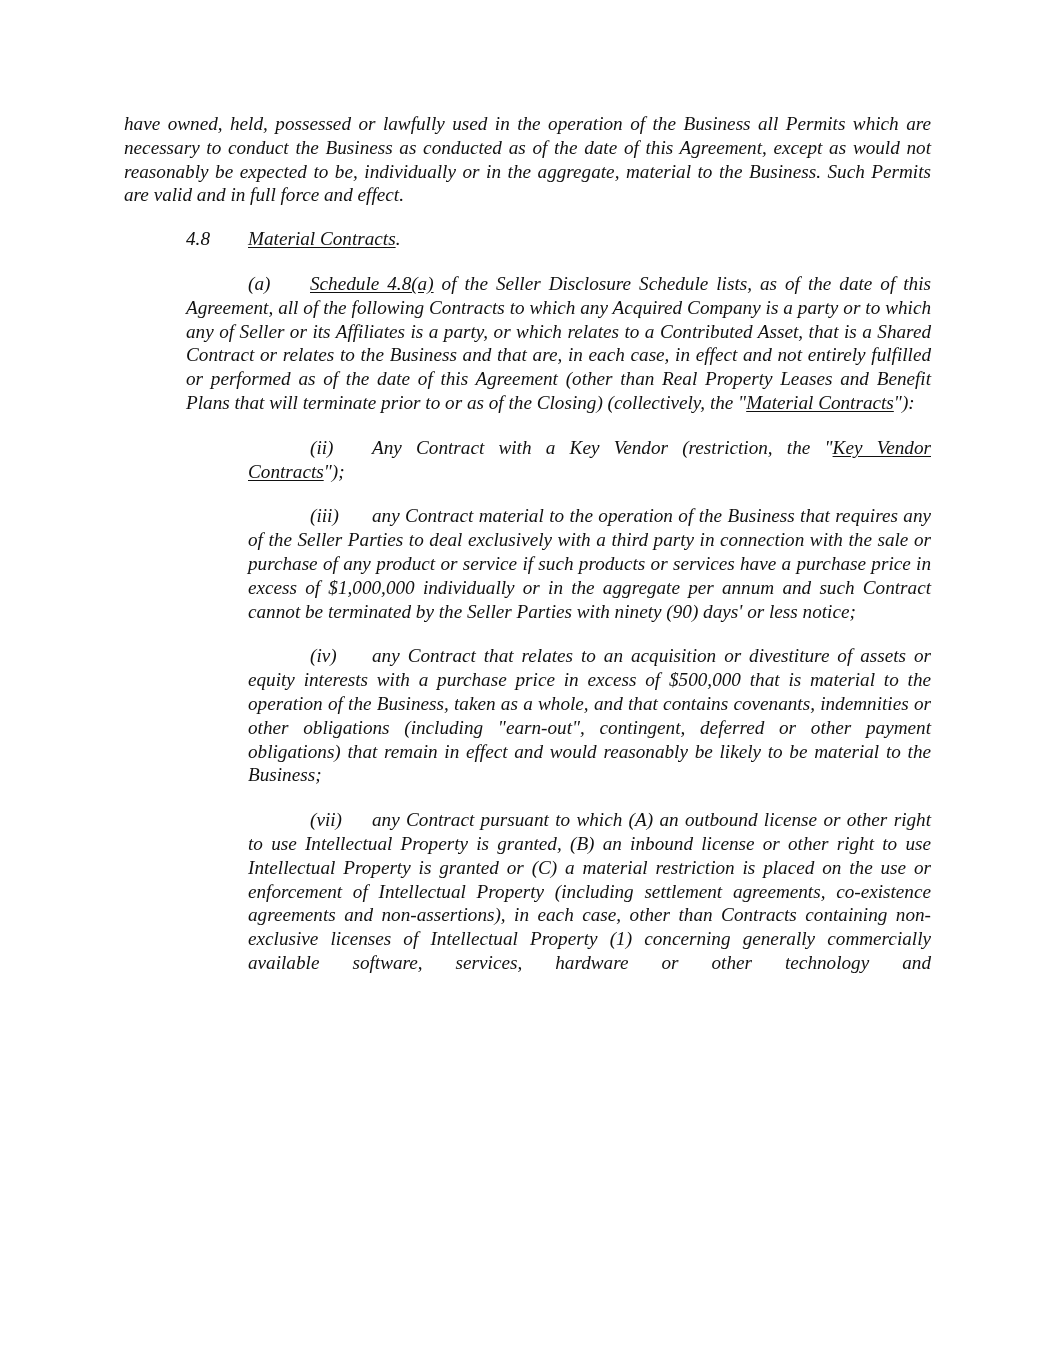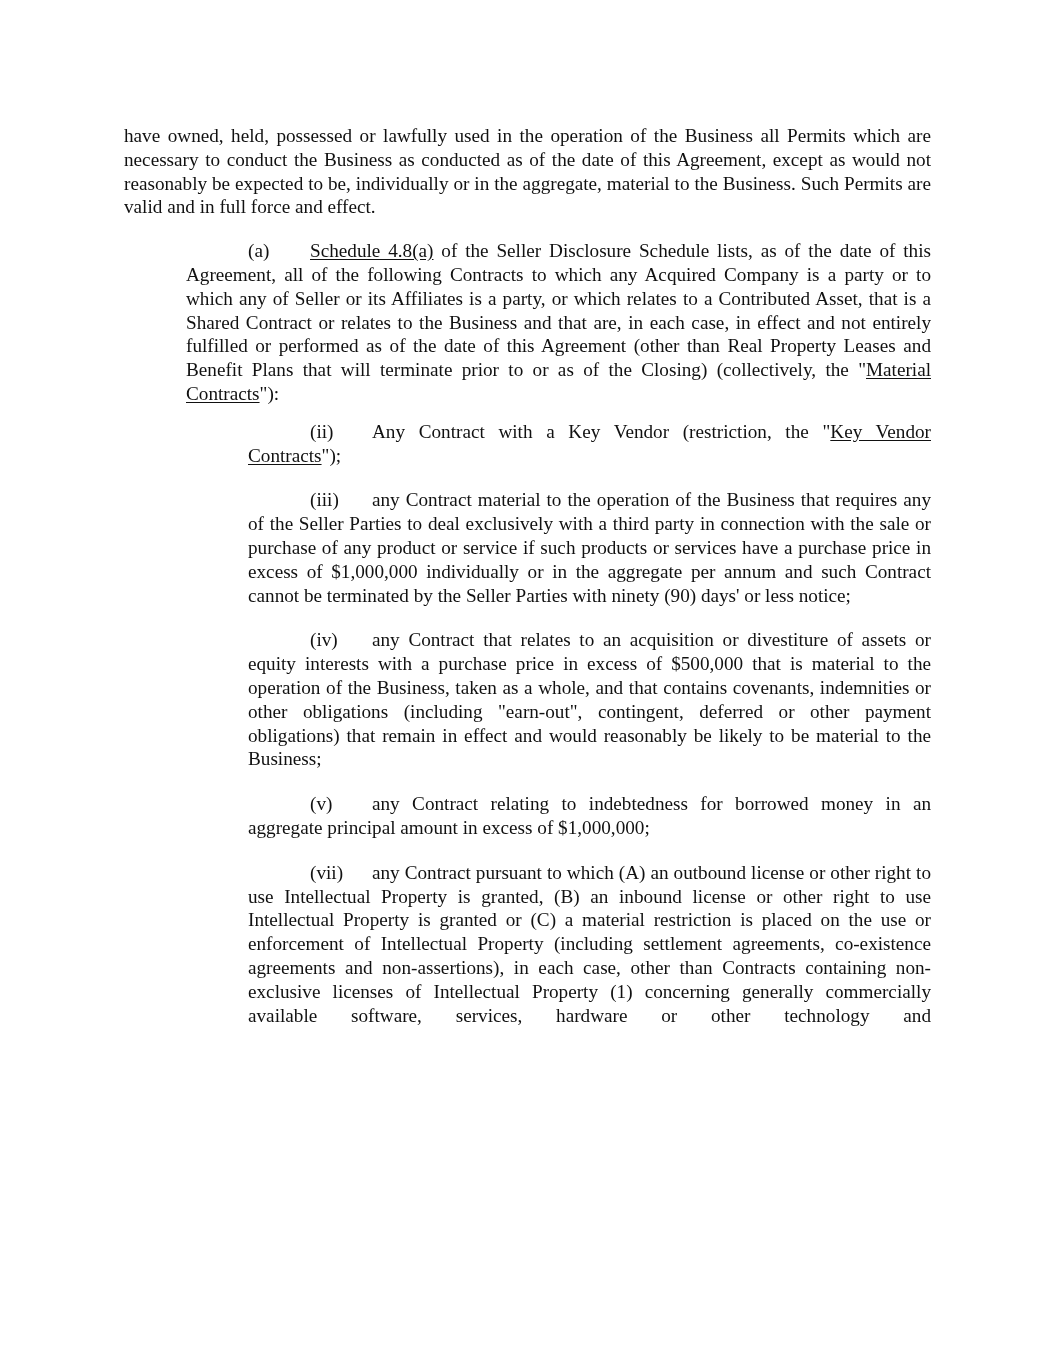--- a/index.html
+++ b/index.html
@@ -13,41 +13,42 @@
       position: relative;
       overflow: hidden;
       font-family: "Liberation Serif", "DejaVu Serif", serif;
       color: #111111;
       font-size: 19.2px;
       line-height: 23.8px;
     }
     .page {
       position: absolute;
       left: 124px;
-      top: 124px;
+      top: 112px;
       width: 807px;
+      font-style: italic;
     }
     p {
       margin: 0;
       text-align: justify;
     }
     .u { text-decoration: underline; text-underline-offset: 2px; }
     .para-top { margin-bottom: 20px; }
     .section-head {
       margin-left: 62px;
       margin-bottom: 21px;
     }
     .section-head .num {
       display: inline-block;
       width: 62px;
     }
     .sub-a {
       margin-left: 62px;
       text-indent: 62px;
-      margin-bottom: 14px;
+      margin-bottom: 21px;
     }
     .sub-a .lbl {
       display: inline-block;
       width: 62px;
       text-indent: 0;
     }
     .item {
       margin-left: 124px;
       text-indent: 62px;
       margin-bottom: 21px;
@@ -58,28 +59,28 @@
       text-indent: 0;
     }
   </style>
 </head>
 <body>
 
 <div class="page">
 
   <p class="para-top">have owned, held, possessed or lawfully used in the operation of the Business all Permits which are necessary to conduct the Business as conducted as of the date of this Agreement, except as would not reasonably be expected to be, individually or in the aggregate, material to the Business. Such Permits are valid and in full force and effect.</p>
 
+  <p class="section-head"><span class="num">4.8</span><span class="u">Material Contracts</span><span>.</span></p>
 
   <p class="sub-a"><span class="lbl">(a)</span><span class="u">Schedule 4.8(a)</span><span> of the Seller Disclosure Schedule lists, as of the date of this Agreement, all of the following Contracts to which any Acquired Company is a party or to which any of Seller or its Affiliates is a party, or which relates to a Contributed Asset, that is a Shared Contract or relates to the Business and that are, in each case, in effect and not entirely fulfilled or performed as of the date of this Agreement (other than Real Property Leases and Benefit Plans that will terminate prior to or as of the Closing) (collectively, the "</span><span class="u">Material Contracts</span><span>"):</span></p>
 
 
   <p class="item"><span class="lbl">(ii)</span><span>Any Contract with a Key Vendor (restriction, the "</span><span class="u">Key Vendor Contracts</span><span>");</span></p>
 
   <p class="item"><span class="lbl">(iii)</span><span>any Contract material to the operation of the Business that requires any of the Seller Parties to deal exclusively with a third party in connection with the sale or purchase of any product or service if such products or services have a purchase price in excess of $1,000,000 individually or in the aggregate per annum and such Contract cannot be terminated by the Seller Parties with ninety (90) days' or less notice;</span></p>
 
   <p class="item"><span class="lbl">(iv)</span><span>any Contract that relates to an acquisition or divestiture of assets or equity interests with a purchase price in excess of $500,000 that is material to the operation of the Business, taken as a whole, and that contains covenants, indemnities or other obligations (including "earn-out", contingent, deferred or other payment obligations) that remain in effect and would reasonably be likely to be material to the Business;</span></p>
 
-  <p class="item"><span class="lbl">(v)</span><span>any Contract relating to indebtedness for borrowed money in an aggregate principal amount in excess of $1,000,000;</span></p>
 
 
   <p class="item" style="text-align-last: justify;"><span class="lbl">(vii)</span><span>any Contract pursuant to which (A) an outbound license or other right to use Intellectual Property is granted, (B) an inbound license or other right to use Intellectual Property is granted or (C) a material restriction is placed on the use or enforcement of Intellectual Property (including settlement agreements, co-existence agreements and non-assertions), in each case, other than Contracts containing non-exclusive licenses of Intellectual Property (1) concerning generally commercially available software, services, hardware or other technology and</span></p>
 
 </div>
 
 </body></html>

